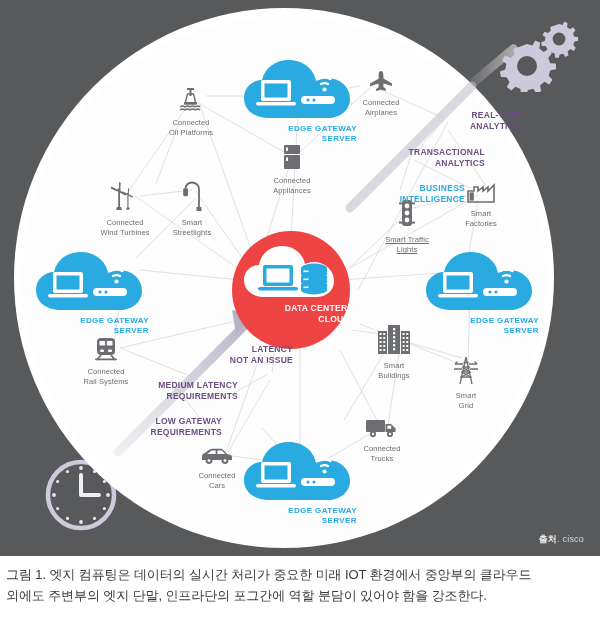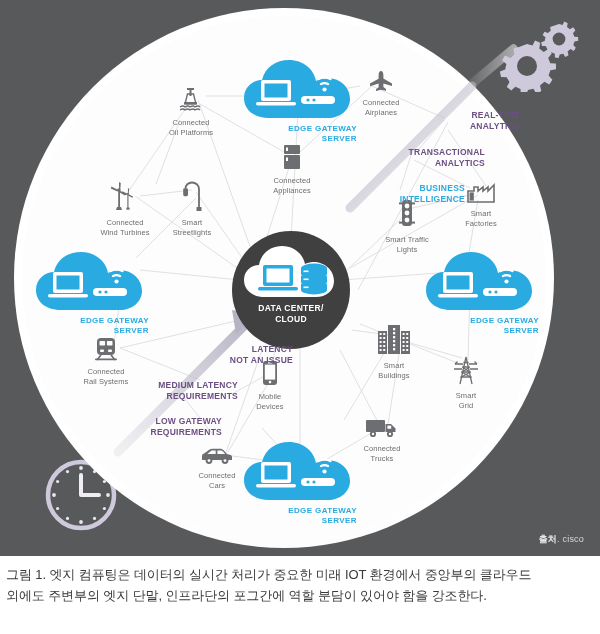--- a/index.html
+++ b/index.html
@@ -87,22 +87,22 @@
     letter-spacing: 0.4px;
     white-space: pre-line;
   }
 
   
   #hub {
     position: absolute;
     left: 232px; top: 231px;
     width: 118px; height: 118px;
     border-radius: 50%;
-    background: #404040;
-    text-align: center;
+    background: #ef4444;
+    text-align: right;
   }
   #hub .hubicon { position: absolute; left: 9px; top: 12px; }
   #hub .hublbl {
     position: absolute;
     left: 0; right: 0; top: 72px;
     color: #ffffff;
     font-weight: bold;
     font-size: 8.5px;
     line-height: 1.35;
     letter-spacing: 0.3px;
@@ -453,21 +453,21 @@
       <span class="glyph">
         <svg width="28" height="22" viewBox="0 0 28 22" fill="#6d6e71">
           <path d="M1 21 V10 h6 V6 h4 v4 l5-4 v4 l5-4 v4 l6-6 v17 Z" fill="none" stroke="#6d6e71" stroke-width="1.6"></path>
           <rect x="2.6" y="11.4" width="4.2" height="8.2"></rect>
         </svg>
       </span>
       <span class="cap">Smart
 Factories</span>
     </div>
 
-    <div class="node" style="left:407px; top:199px;">
+    <div class="node" style="left:407px; top:199px;text-decoration:underline;">
       <span class="glyph">
         <svg width="18" height="30" viewBox="0 0 18 30" fill="#6d6e71">
           <rect x="4" y="1" width="10" height="26" rx="3"></rect>
           <circle cx="9" cy="7" r="2.4" fill="#fdfdfd"></circle>
           <circle cx="9" cy="14" r="2.4" fill="#fdfdfd"></circle>
           <circle cx="9" cy="21" r="2.4" fill="#fdfdfd"></circle>
           <rect x="1" y="3.4" width="3" height="2"></rect>
             <rect x="14" y="3.4" width="3" height="2"></rect>
           <rect x="1" y="22.6" width="3" height="2"></rect>
             <rect x="14" y="22.6" width="3" height="2"></rect>
@@ -486,32 +486,20 @@
           <rect x="6" y="12.5" width="4" height="2.4" rx="1" fill="#fdfdfd"></rect>
           <rect x="14" y="12.5" width="4" height="2.4" rx="1" fill="#fdfdfd"></rect>
           <path d="M7 18 L3 23 M17 18 L21 23" stroke="#6d6e71" stroke-width="1.7"></path>
           <rect x="1" y="21.4" width="22" height="1.8" rx="0.9"></rect>
         </svg>
       </span>
       <span class="cap">Connected
 Rail Systems</span>
     </div>
 
-    <div class="node" style="left:270px; top:360px;">
-      <span class="glyph">
-        <svg width="16" height="26" viewBox="0 0 16 26" fill="#6d6e71">
-          <rect x="1" y="1" width="14" height="24" rx="2.4"></rect>
-          <rect x="2.8" y="4.6" width="10.4" height="15" fill="#fdfdfd"></rect>
-          <rect x="5.6" y="2.3" width="4.8" height="1.1" rx="0.5" fill="#fdfdfd"></rect>
-          <circle cx="8" cy="22.1" r="1.3" fill="#fdfdfd"></circle>
-        </svg>
-      </span>
-      <span class="cap">Mobile
-Devices</span>
-    </div>
 
     <div class="node" style="left:394px; top:323px;">
       <span class="glyph">
         <svg width="36" height="32" viewBox="0 0 36 32" fill="#6d6e71">
           <rect x="2" y="8" width="9" height="23"></rect>
           <rect x="12" y="2" width="12" height="29"></rect>
           <rect x="25" y="8" width="9" height="23"></rect>
           <g fill="#fdfdfd">
             <rect x="3.6" y="10" width="2" height="2"></rect>
               <rect x="7.2" y="10" width="2" height="2"></rect>

